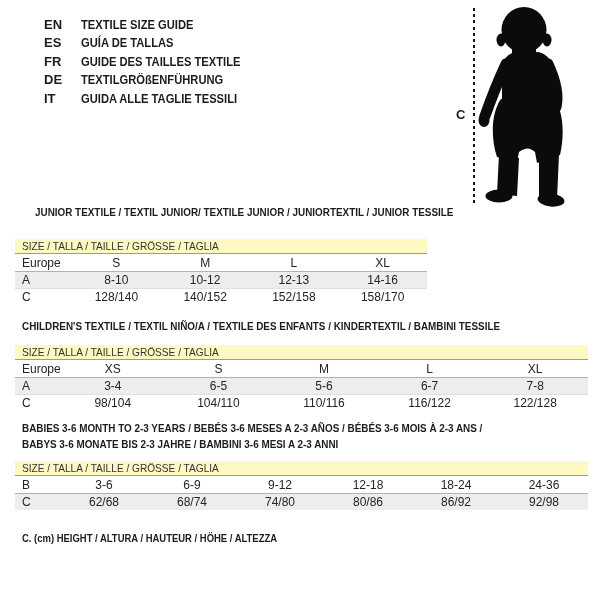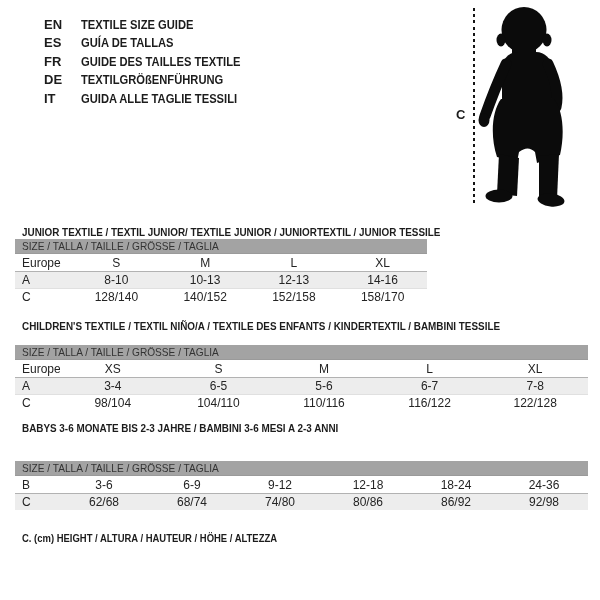--- a/index.html
+++ b/index.html
@@ -17,30 +17,30 @@
   .lang-label{font-size:13px;font-weight:bold;}
 
   
   .dashline{position:absolute;left:473px;top:8px;width:2px;height:198px;
     background:repeating-linear-gradient(to bottom,#141414 0 3px,transparent 3px 6.2px);}
   .c-label{position:absolute;left:456px;top:107px;font-size:13px;font-weight:bold;}
   .baby-svg{position:absolute;left:477px;top:4px;width:100px;height:205px;}
 
   
   .sec-title{position:absolute;left:22px;font-size:11.5px;font-weight:bold;line-height:15.5px;white-space:nowrap;}
-  .title-junior{top:225px;}
+  .title-junior{top:205px;margin-left:13px;}
   .title-children{top:319px;}
   .title-babies{top:421px;}
 
   
   .table{position:absolute;left:15px;}
   .tbl1{top:239px;width:412px;}
   .tbl2{top:345px;width:573px;}
   .tbl3{top:461px;width:573px;}
-  .bar{height:15px;background:#a3a3a3;border-bottom:1px solid #9a9a9a;box-sizing:border-box;
+  .bar{height:15px;background:#fef9c3;border-bottom:1px solid #9a9a9a;box-sizing:border-box;
        display:flex;align-items:center;padding-left:7px;font-size:11px;color:#333333;}
   .trow{display:grid;height:17px;align-items:center;font-size:12px;color:#242424;
         border-top:1px solid #e0e0e0;box-sizing:border-box;}
   .trow:first-child{border-top:none;}
   .trow.shaded{background:#ededed;border-top-color:#b2b2b2;}
   .cell{overflow:hidden;}
   .cell.label{padding-left:7px;text-align:left;}
   .cell.val{text-align:center;}
 
   
@@ -107,21 +107,21 @@
         <div class="trow" style="grid-template-columns: 57px repeat(4, 1fr);">
           <div class="cell label">Europe</div>
           <div class="cell val">S</div>
           <div class="cell val">M</div>
           <div class="cell val">L</div>
           <div class="cell val">XL</div>
         </div>
         <div class="trow shaded" style="grid-template-columns: 57px repeat(4, 1fr);">
           <div class="cell label">A</div>
           <div class="cell val">8-10</div>
-          <div class="cell val">10-13</div>
+          <div class="cell val">10-12</div>
           <div class="cell val">12-13</div>
           <div class="cell val">14-16</div>
         </div>
         <div class="trow" style="grid-template-columns: 57px repeat(4, 1fr);">
           <div class="cell label">C</div>
           <div class="cell val">128/140</div>
           <div class="cell val">140/152</div>
           <div class="cell val">152/158</div>
           <div class="cell val">158/170</div>
         </div>
@@ -157,20 +157,21 @@
           <div class="cell val">98/104</div>
           <div class="cell val">104/110</div>
           <div class="cell val">110/116</div>
           <div class="cell val">116/122</div>
           <div class="cell val">122/128</div>
         </div>
       </div>
   </div>
 
   <div class="sec-title title-babies">
+      <div><span class="cond">BABIES 3-6 MONTH TO 2-3 YEARS / BEBÉS 3-6 MESES A 2-3 AÑOS / BÉBÉS 3-6 MOIS À 2-3 ANS /</span></div>
       <div><span class="cond">BABYS 3-6 MONATE BIS 2-3 JAHRE / BAMBINI 3-6 MESI A 2-3 ANNI</span></div>
     </div>
   <div class="table tbl3">
     <div class="bar">
       <span class="cond2">SIZE / TALLA / TAILLE / GRÖSSE / TAGLIA</span>
     </div>
     <div>
         <div class="trow" style="grid-template-columns: 45px repeat(6, 1fr);">
           <div class="cell label">B</div>
           <div class="cell val">3-6</div>

